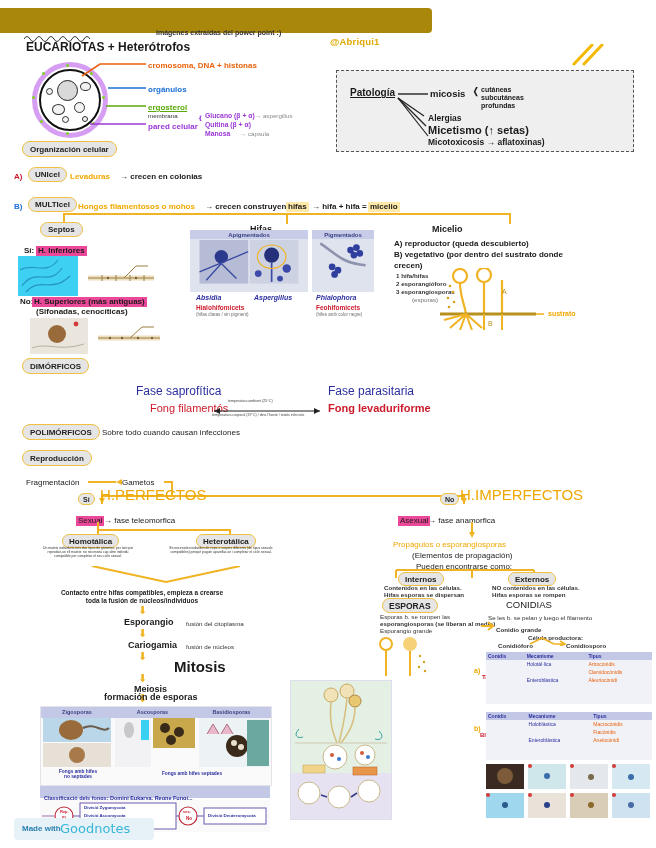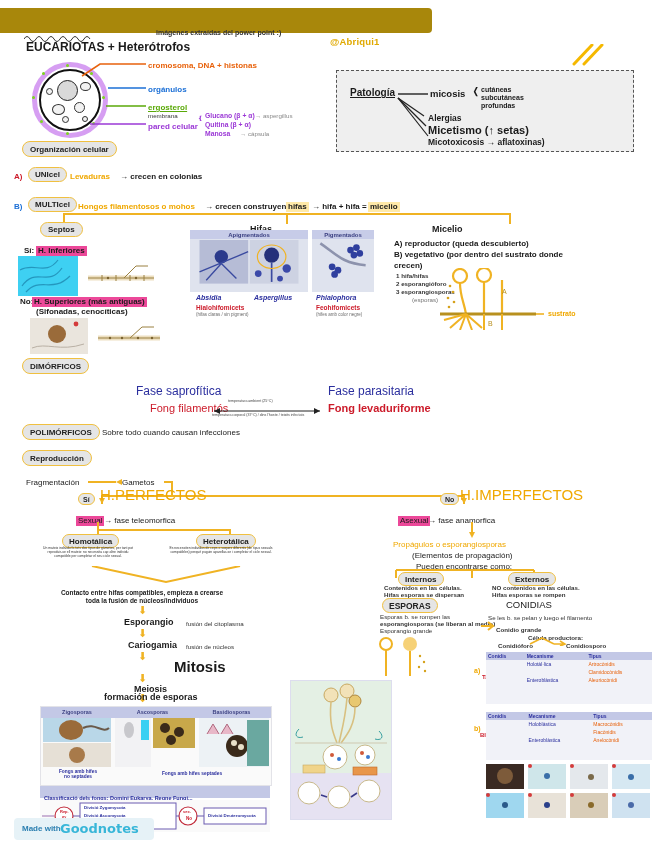--- a/index.html
+++ b/index.html
@@ -83,21 +83,21 @@
   }
   .micro{position:absolute;}
   .arrw{position:absolute;color:#f0b323;font-size:11px;line-height:8px;}
 
   
   .gn{
     position:absolute;left:14px;top:818px;width:140px;height:22px;
     background:#e6f2f7;border-radius:4px;
   }
   .gn .mw{position:absolute;left:8px;top:6px;font-size:8px;font-weight:bold;color:#2b7fb0;}
-  .gn .nm{position:absolute;left:46px;top:3px;font-size:13px;font-weight:bold;color:#38b6d8;
+  .gn .nm{position:absolute;left:46px;top:3px;font-size:13px;font-weight:normal;color:#38b6d8;
     font-family:"DejaVu Sans",sans-serif;}
 
   table.mini{border-collapse:collapse;width:100%;font-size:5px;}
   table.mini th{background:#c3c8e6;color:#2b2f9e;padding:1px 2px;text-align:left;}
   table.mini td{padding:1px 2px;vertical-align:top;}
 </style>
 </head>
 <body>
 
 <div class="page">

